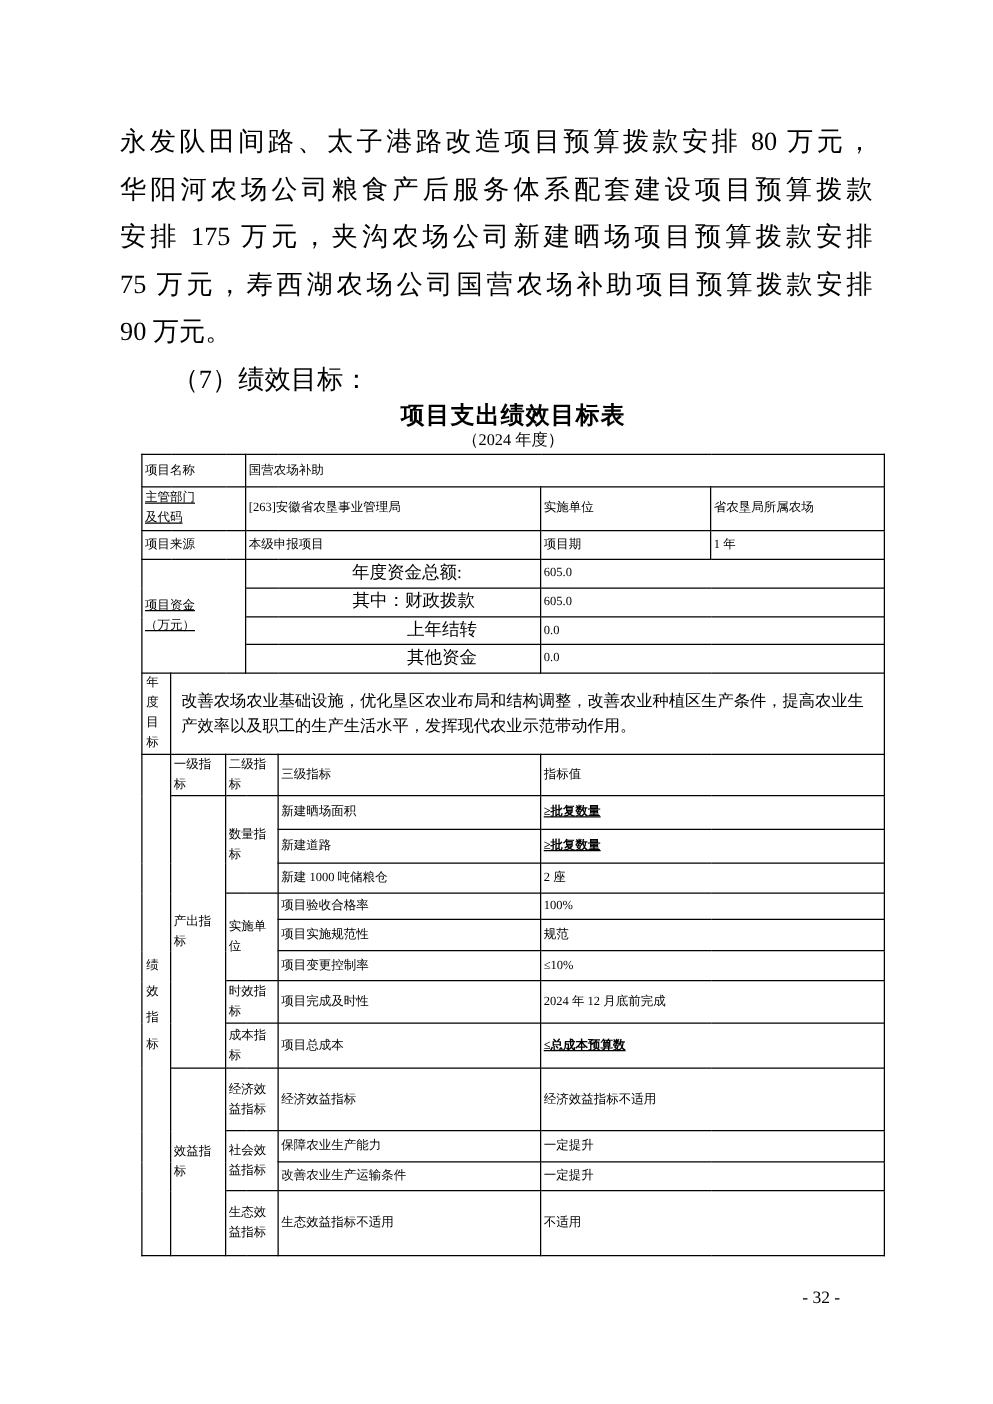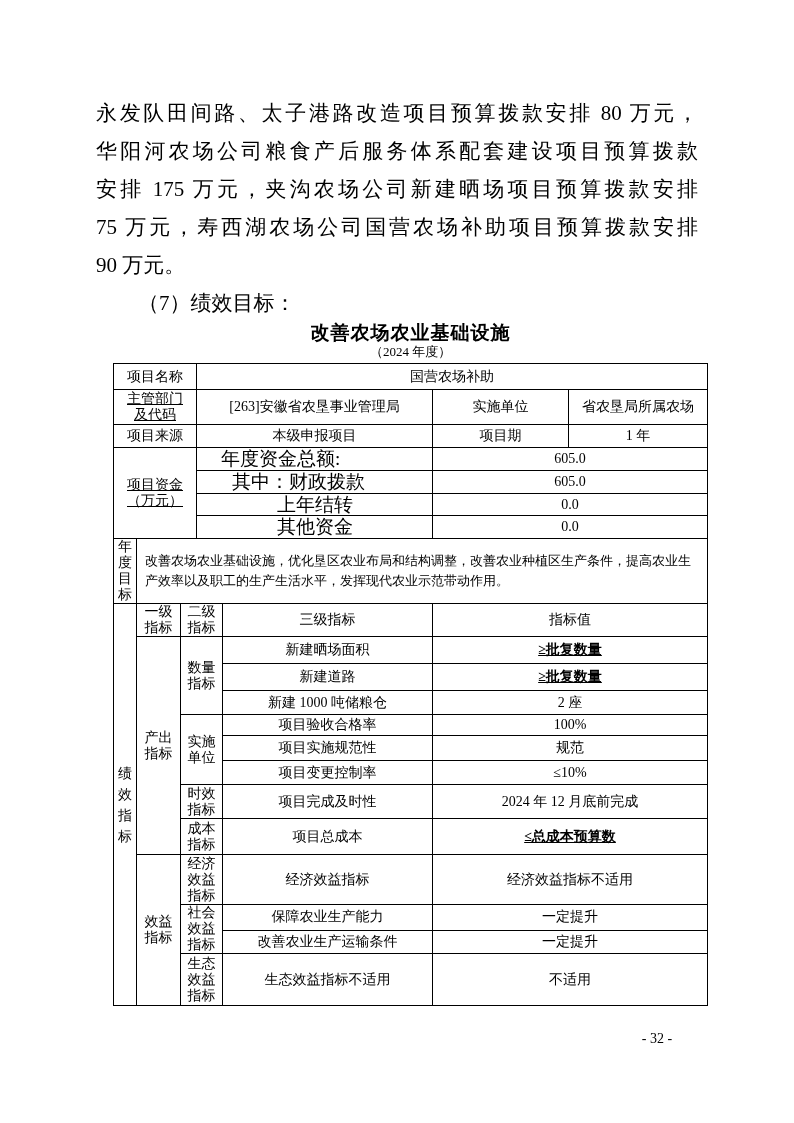--- a/index.html
+++ b/index.html
@@ -17,26 +17,26 @@
   .just { text-align:justify; text-align-last:justify; }
   .heading { font-size:21px; line-height:38px; text-indent:2em; height:38px; }
 
   
   .tblwrap { margin-left:17px; width:595px; }
   .tbl-title { font-size:19px; font-weight:bold; text-align:center; line-height:22px; letter-spacing:1px; }
   .tbl-subtitle { font-size:13px; text-align:center; line-height:15px; }
 
   table { border-collapse:collapse; table-layout:fixed; width:595px; margin-top:4px; }
   td {
-    border:1px solid #000; text-align:center; vertical-align:middle;
-    font-size:14px; line-height:16px; padding:0 2px; overflow:hidden;
+    border:1px solid #000; vertical-align:middle;
+    font-size:10px; line-height:16px; padding:0 2px; overflow:hidden;
     word-break:break-all;
   }
   .pre { white-space:pre-line;text-decoration:underline; }
-  .fund-l { text-align:left; font-size:19px; }
+  .fund-l { text-align:center; font-size:14px; }
   .i1 { padding-left:24px; } .i2 { padding-left:35px; } .i3 { padding-left:80px; }
   .vcell { padding:0 3px; line-height:16px;font-family:Liberation Serif, serif; }
   .perf-label { line-height:21px; }
   .goal { text-align:left; font-size:13px; line-height:20px; padding:0 8px; word-break:break-all;margin-left:41px; }
   .bold { font-weight:bold;text-decoration:underline; }
 
   .pagenum {
     position:absolute; top:1031px; left:597px; width:120px;
     text-align:center; font-size:14px;
   }
@@ -50,21 +50,21 @@
     <div class="pline just">永发队田间路、太子港路改造项目预算拨款安排 80 万元，</div>
     <div class="pline just">华阳河农场公司粮食产后服务体系配套建设项目预算拨款</div>
     <div class="pline just">安排 175 万元，夹沟农场公司新建晒场项目预算拨款安排</div>
     <div class="pline just">75 万元，寿西湖农场公司国营农场补助项目预算拨款安排</div>
     <div class="pline">90 万元。</div>
   </div>
 
   <div class="heading">（7）绩效目标：</div>
 
   <div class="tblwrap">
-    <div class="tbl-title">改善农场农业基础设施</div>
+    <div class="tbl-title">项目支出绩效目标表</div>
     <div class="tbl-subtitle">（2024 年度）</div>
 
     <table>
       <colgroup>
         <col style="width:23px">
           <col style="width:44px">
           <col style="width:16px">
         <col style="width:26px">
           <col style="width:210px">
           <col style="width:136px">

